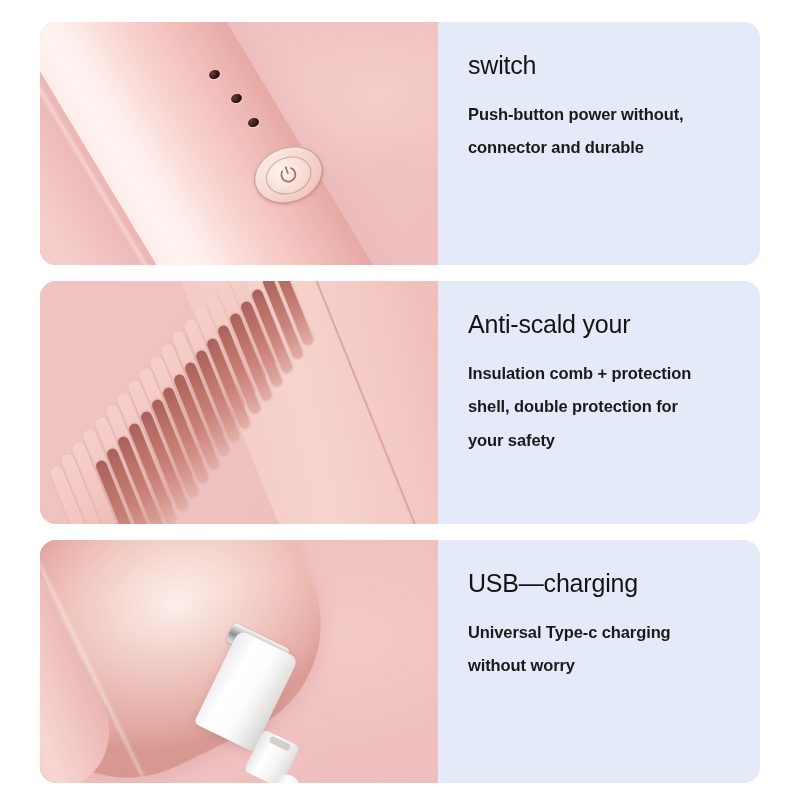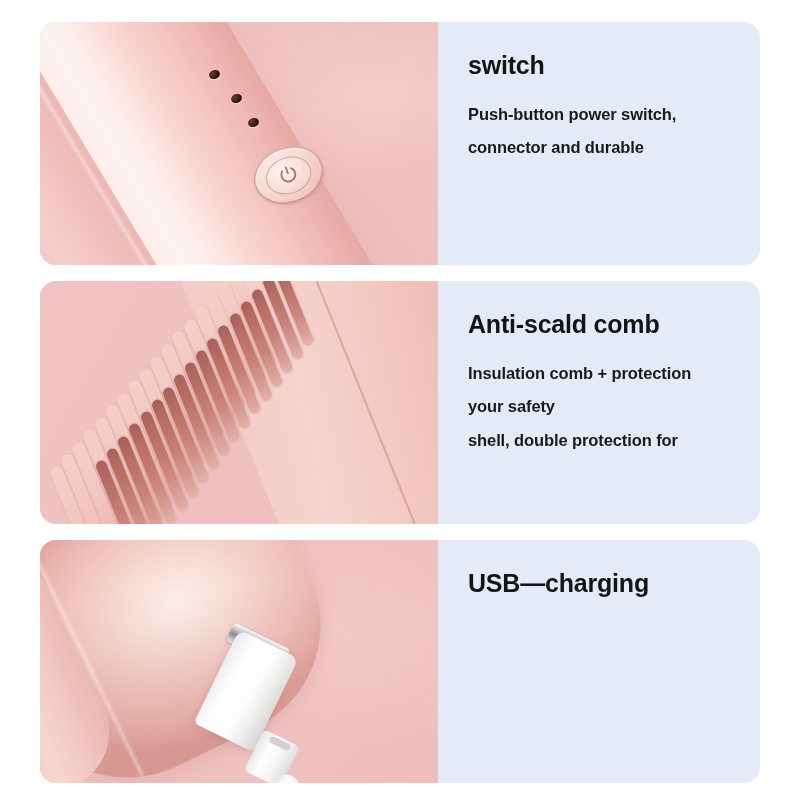--- a/index.html
+++ b/index.html
@@ -47,21 +47,21 @@
     height: 100%;
     background: #e4eaf7;
     border-radius: 0 16px 16px 0;
     padding: 30px 18px 20px 30px;
     display: flex;
     flex-direction: column;
   }
 
   .feature-title {
     font-size: 25px;
-    font-weight: bold;
+    font-weight: normal;
     color: #141414;
     letter-spacing: -0.2px;
     line-height: 1.1;
     margin-bottom: 18px;
     white-space: nowrap;
   }
 
   .feature-desc {
     font-size: 16.5px;
     font-weight: bold;
@@ -383,21 +383,21 @@
             <path d="M12 3.2 V 10.4"></path>
             <path d="M17.4 6.2 A 8 8 0 1 1 6.6 6.2"></path>
           </svg>
         </div>
       </div>
     </div>
 
     <div class="text-panel">
       <div class="feature-title">switch</div>
       <div class="feature-desc">
-        <div>Push-button power switch,</div>
+        <div>Push-button power without,</div>
         <div>connector and durable</div>
       </div>
     </div>
   </div>
 
   <div class="feature-row">
 
     <div class="photo-panel">
       <div class="p2-bg"></div>
       <div class="p2-slab"></div>
@@ -434,25 +434,25 @@
           <div class="tooth back" style="left: 76.25px; top: 155.5px; height: 108.75px; transform: rotate(-22deg);"></div>
           <div class="tooth front" style="left: 30.25px; top: 161.5px; height: 130.25px; transform: rotate(-22deg);"></div>
           <div class="tooth back" style="left: 65.125px; top: 167.75px; height: 110.375px; transform: rotate(-22deg);"></div>
           <div class="tooth front" style="left: 19.125px; top: 173.75px; height: 132.125px; transform: rotate(-22deg);"></div>
           <div class="tooth back" style="left: 54px; top: 180px; height: 112px; transform: rotate(-22deg);"></div>
           <div class="tooth front" style="left: 8px; top: 186px; height: 134px; transform: rotate(-22deg);"></div>
         </div>
     </div>
 
     <div class="text-panel">
-      <div class="feature-title">Anti-scald comb</div>
+      <div class="feature-title">Anti-scald your</div>
       <div class="feature-desc">
         <div>Insulation comb + protection</div>
+        <div>shell, double protection for</div>
         <div>your safety</div>
-        <div>shell, double protection for</div>
       </div>
     </div>
   </div>
 
   <div class="feature-row">
 
     <div class="photo-panel">
       <div class="p3-bg"></div>
       <div class="p3-tip"></div>
       <div class="p3-tip-shadow"></div>
@@ -461,17 +461,19 @@
       <div class="p3-collar"></div>
       <div class="p3-plug"></div>
       <div class="p3-relief"></div>
       <div class="p3-relief-notch"></div>
       <div class="p3-cable"></div>
     </div>
 
     <div class="text-panel">
       <div class="feature-title">USB—charging</div>
       <div class="feature-desc">
+        <div>Universal Type-c charging</div>
+        <div>without worry</div>
       </div>
     </div>
   </div>
 
 </div>
 
 </body></html>

